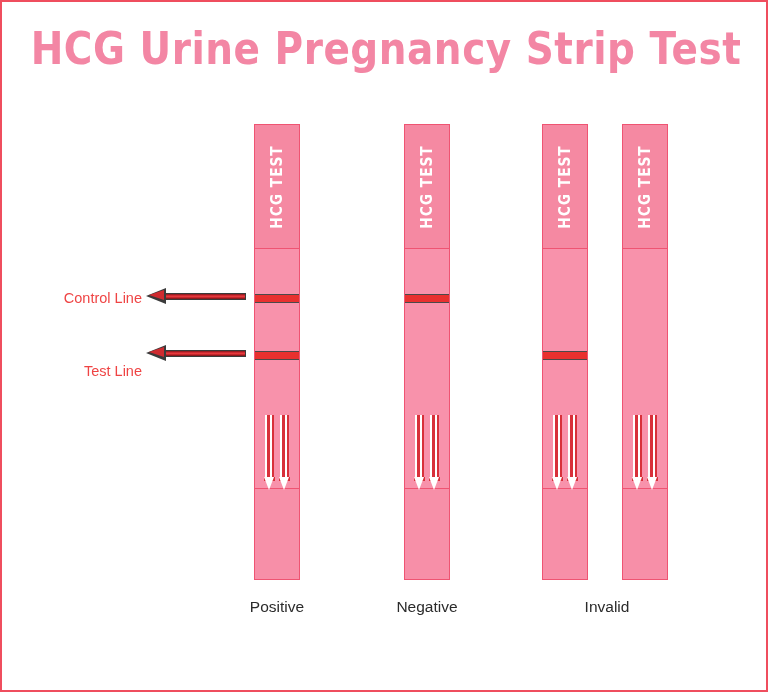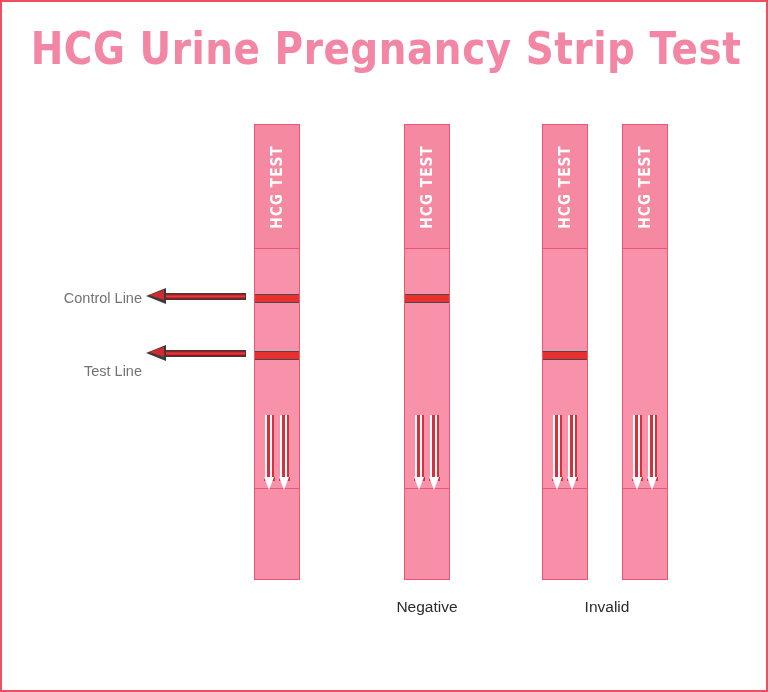--- a/index.html
+++ b/index.html
@@ -138,21 +138,21 @@
     width: 11px;
     background: #d8303a;
   }
 
   
   .callout-text {
     position: absolute;
     text-align: right;
     font-family: "Liberation Sans", sans-serif;
     font-size: 14.5px;
-    color: #737373;
+    color: #ef4444;
     white-space: nowrap;
   }
   .callout-arrow {
     position: absolute;
     height: 16px;
   }
   .callout-arrow .bar {
     position: absolute;
     right: 0;
     top: 5px;
@@ -297,16 +297,17 @@
         <div class="head" style="top:62px;"></div>
       </div>
       <div class="darrow">
         <div class="shaft" style="height:62px;"></div>
         <div class="headbase" style="top:62px; height:4px;"></div>
         <div class="head" style="top:62px;"></div>
       </div>
     </div>
   </div>
 
+  <div class="caption" style="left:215px; top:596px; width:120px;">Positive</div>
   <div class="caption" style="left:365px; top:596px; width:120px;">Negative</div>
   <div class="caption" style="left:545px; top:596px; width:120px;">Invalid</div>
 
 </div>
 
 </body></html>

